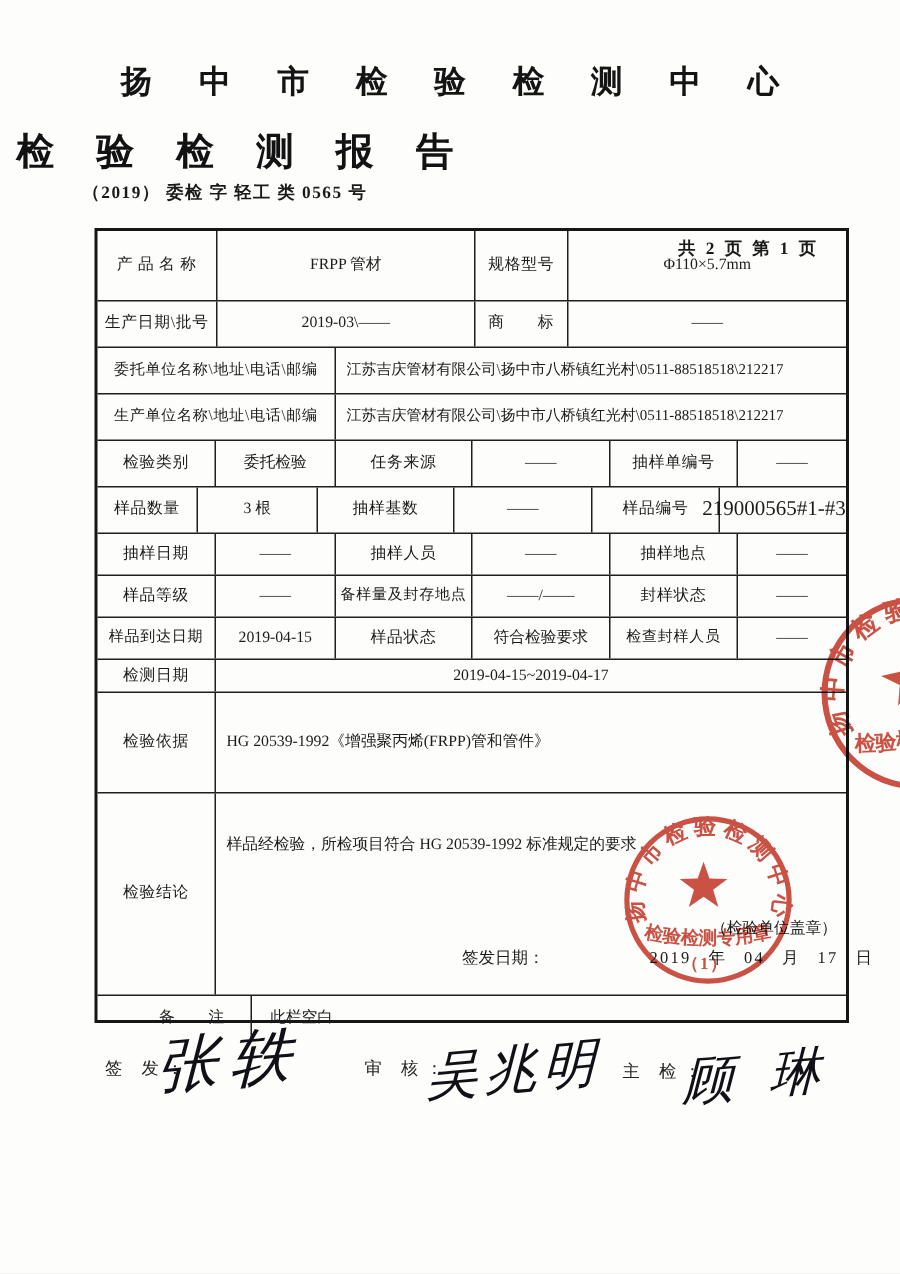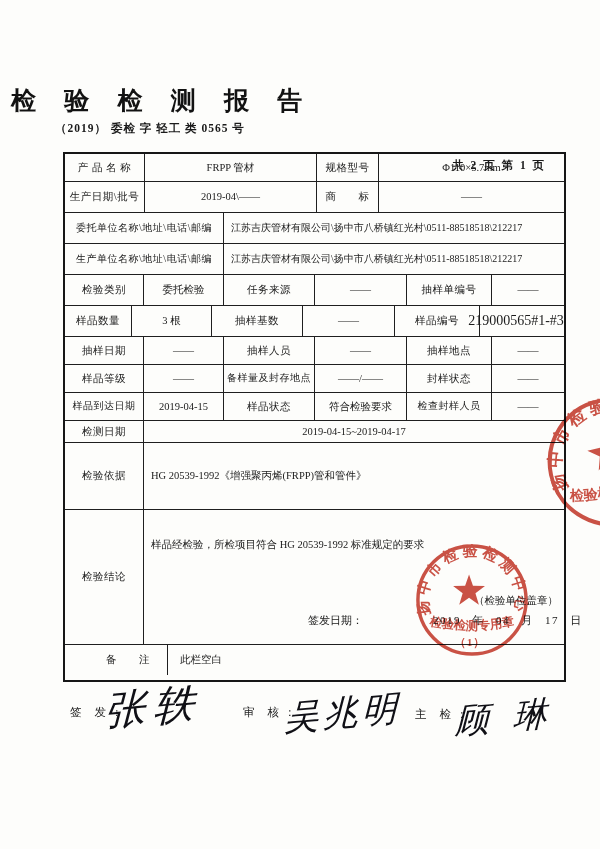--- a/index.html
+++ b/index.html
@@ -57,36 +57,37 @@
   .stamp { position:absolute; color:#c43a2c; opacity:0.88; mix-blend-mode:multiply; }
   .stamp text { fill:currentColor; font-weight:bold; font-family:"Liberation Serif","DejaVu Serif",serif; }
   .stamp-main { left:413px; top:541px; }
   .stamp-edge { left:544px; top:394px; transform:rotate(-12deg); }
 </style>
 </head>
 <body>
 
 <div class="page">
 
+  <div class="org-title">扬 中 市 检 验 检 测 中 心</div>
   <div class="report-title">检 验 检 测 报 告</div>
   <div class="doc-no">（2019） 委检 字 轻工 类 0565 号</div>
   <div class="page-info">共 2 页 第 1 页</div>
 
   <div class="tbl">
 
-    <div class="row" style="height:28px">
+    <div class="row" style="height:47px">
       <div class="cell lab" style="width:80px">产 品 名 称</div>
       <div class="cell" style="width:172px">FRPP 管材</div>
       <div class="cell lab" style="width:62px">规格型号</div>
       <div class="cell nr" style="width:185px">Φ110×5.7mm</div>
     </div>
 
     <div class="row" style="height:31px">
       <div class="cell lab" style="width:80px">生产日期\批号</div>
-      <div class="cell" style="width:172px">2019-04\——</div>
+      <div class="cell" style="width:172px">2019-03\——</div>
       <div class="cell lab" style="width:62px">商　　标</div>
       <div class="cell nr" style="width:185px">——</div>
     </div>
 
     <div class="row" style="height:31px">
       <div class="cell lab small" style="width:159px">委托单位名称\地址\电话\邮编</div>
       <div class="cell nr left small" style="width:340px">江苏吉庆管材有限公司\扬中市八桥镇红光村\0511-88518518\212217</div>
     </div>
 
     <div class="row" style="height:31px">

